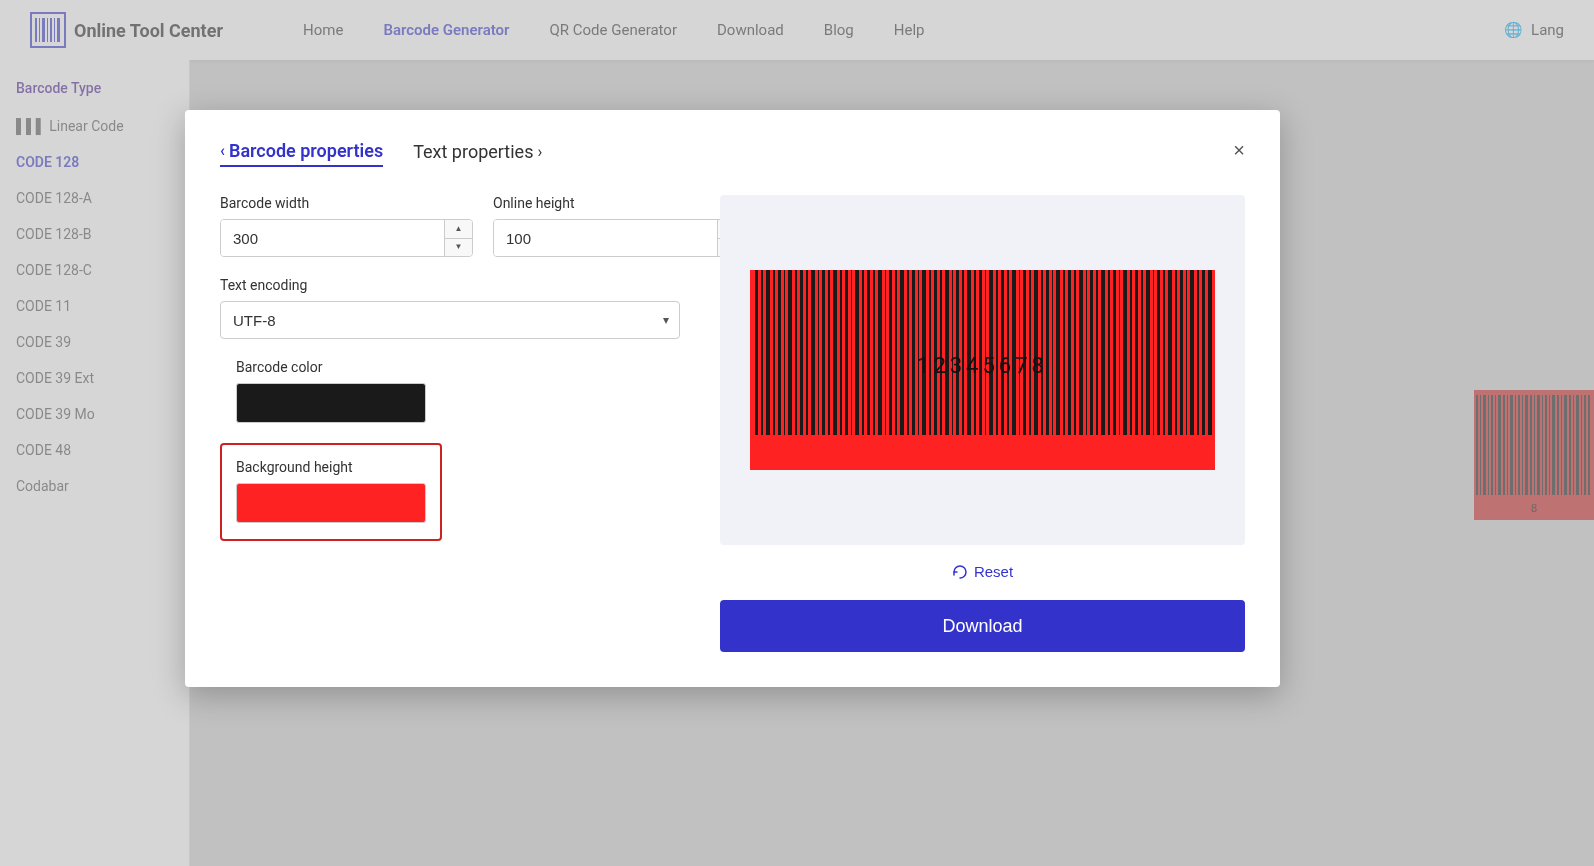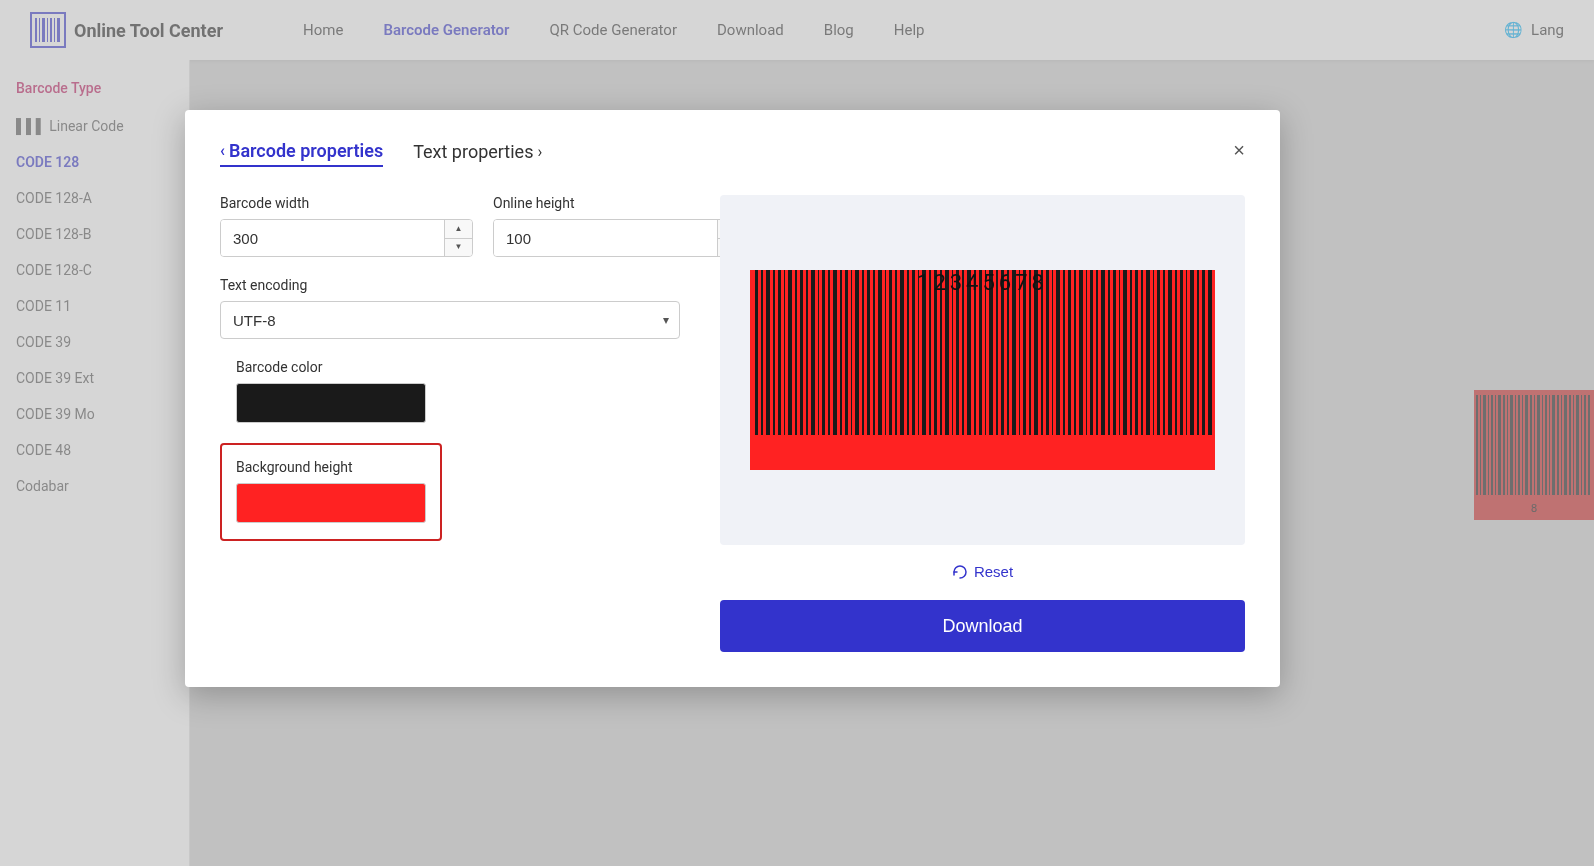--- a/index.html
+++ b/index.html
@@ -82,21 +82,21 @@
       left: 0;
       width: 190px;
       bottom: 0;
       background: #fff;
       border-right: 1px solid #e0e0e0;
       padding: 20px 0;
       z-index: 1;
     }
     .sidebar-bg .sidebar-title {
       font-size: 14px;
-      color: #be185d;
+      color: #4c1d95;
       padding: 0 16px 12px;
       font-weight: 500;
     }
 
     
     .overlay {
       position: absolute;
       top: 0; left: 0; right: 0; bottom: 0;
       background: rgba(180, 180, 180, 0.55);
       z-index: 5;
@@ -288,21 +288,21 @@
     }
 
     .barcode-img {
       width: 465px;
       height: 200px;
       background: #ff2222;
       position: relative;
       display: flex;
       flex-direction: column;
       align-items: center;
-      justify-content: flex-start;
+      justify-content: center;
       padding-bottom: 10px;
     }
 
     .barcode-text {
       font-size: 22px;
       color: #111;
       letter-spacing: 4px;
       position: relative;
       z-index: 2;
     }

